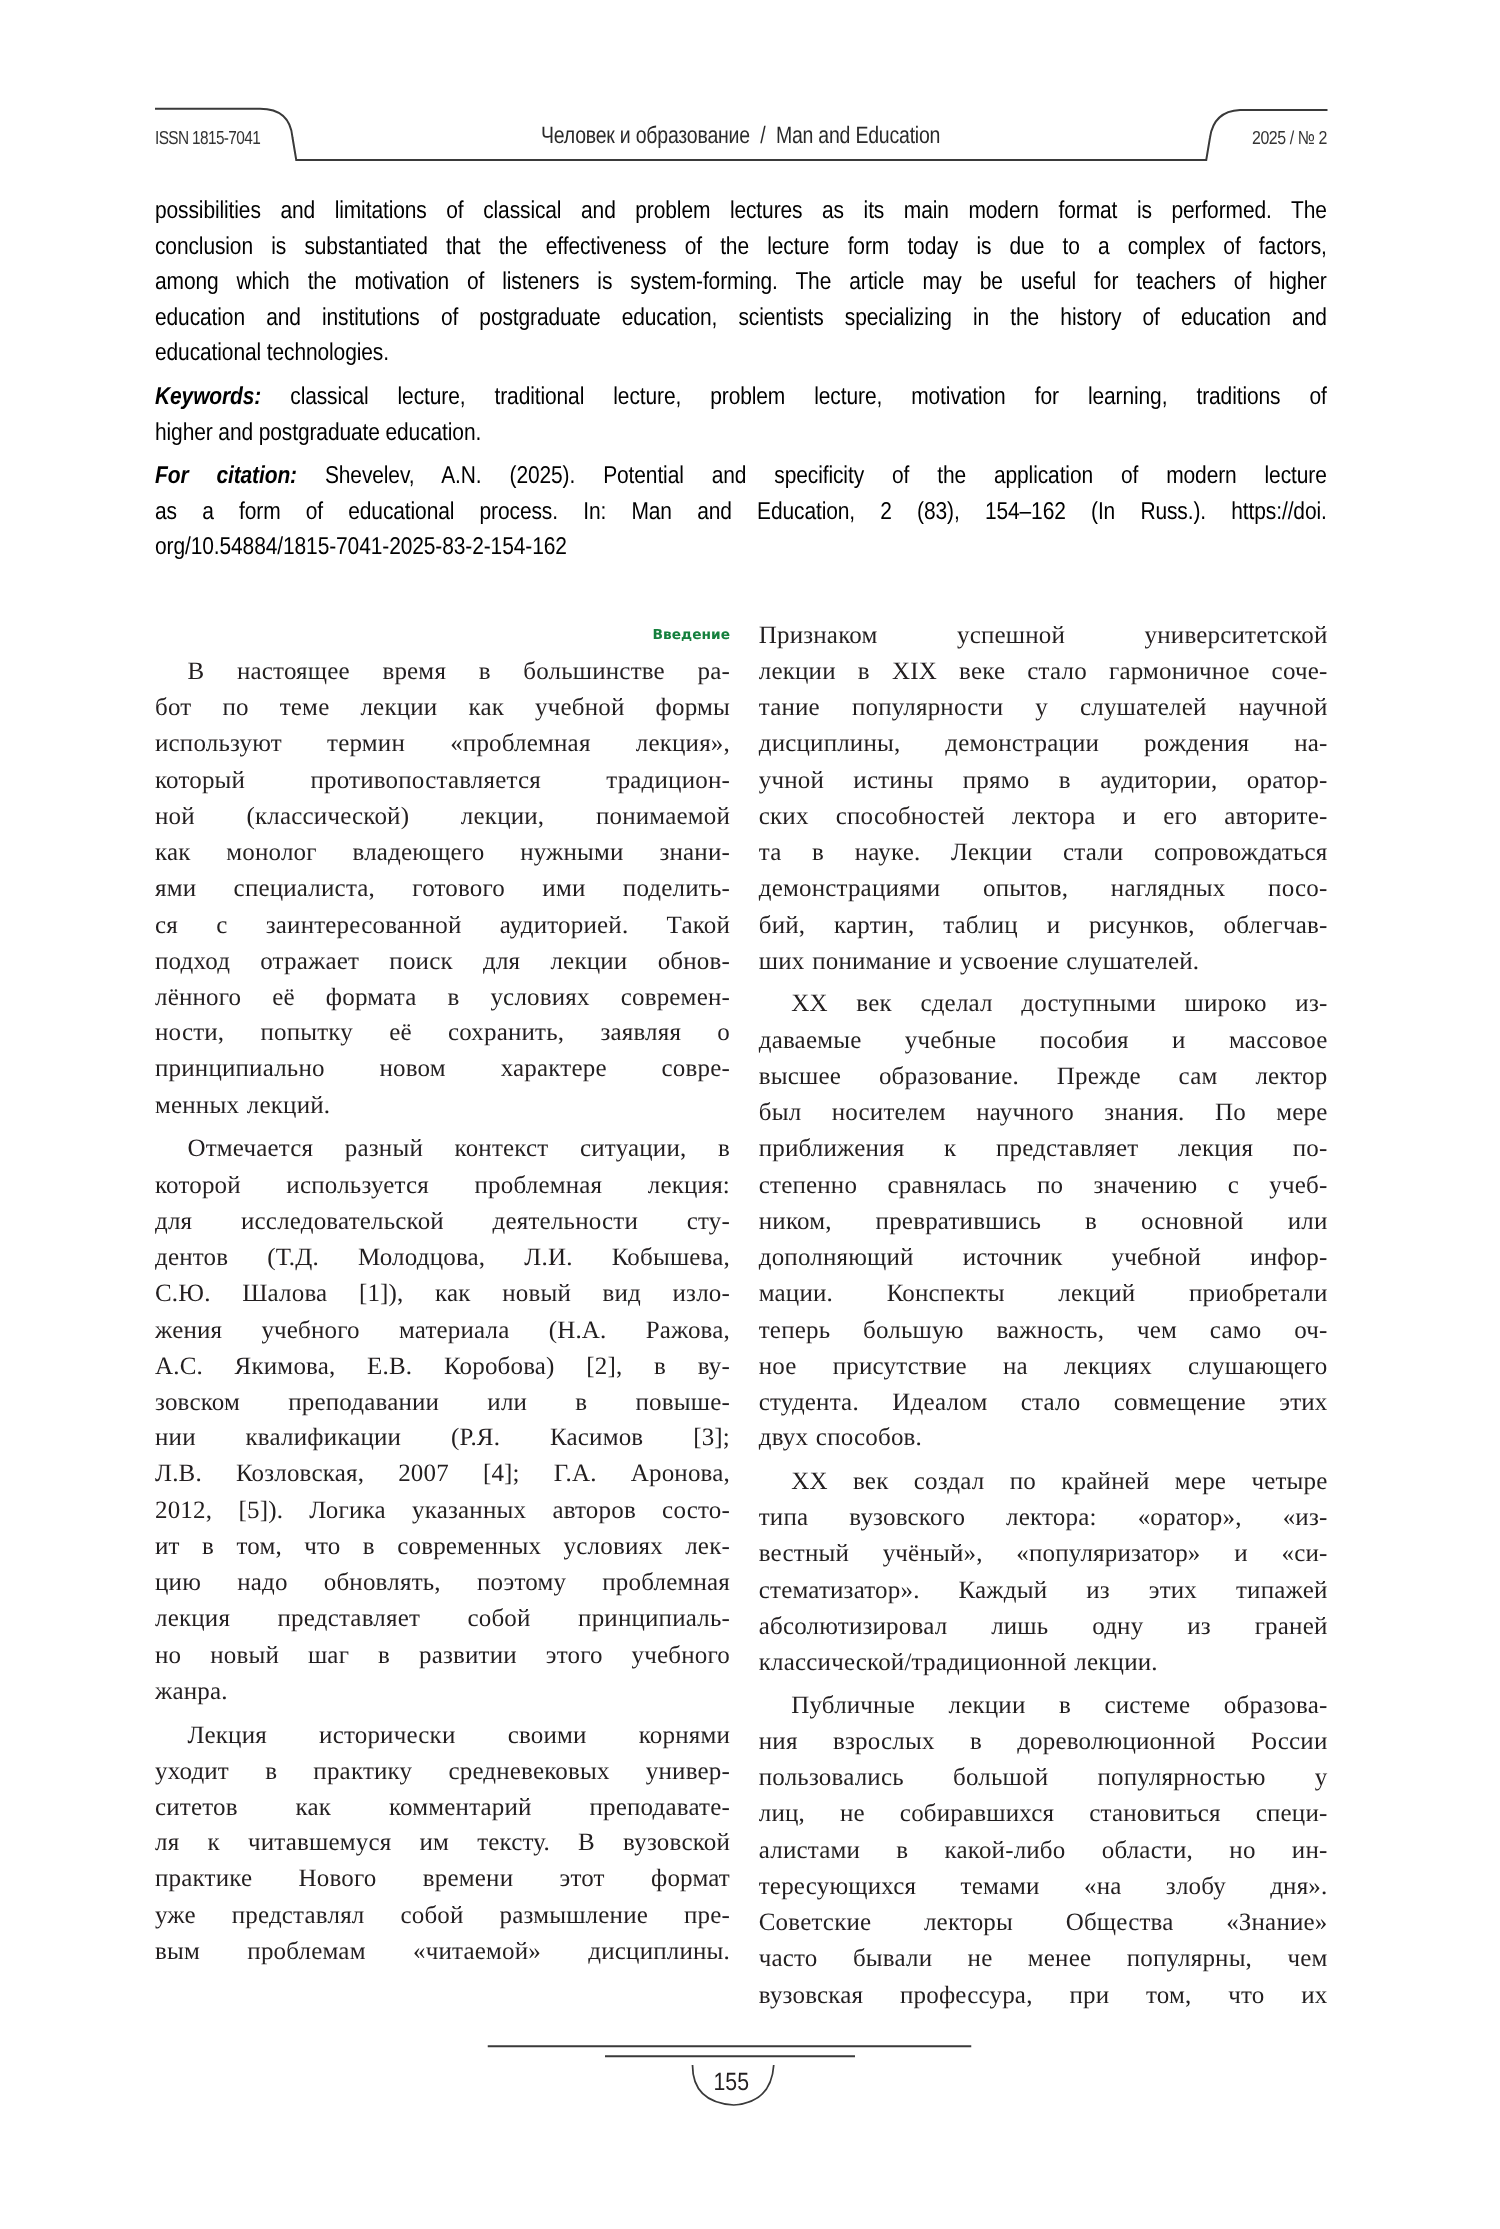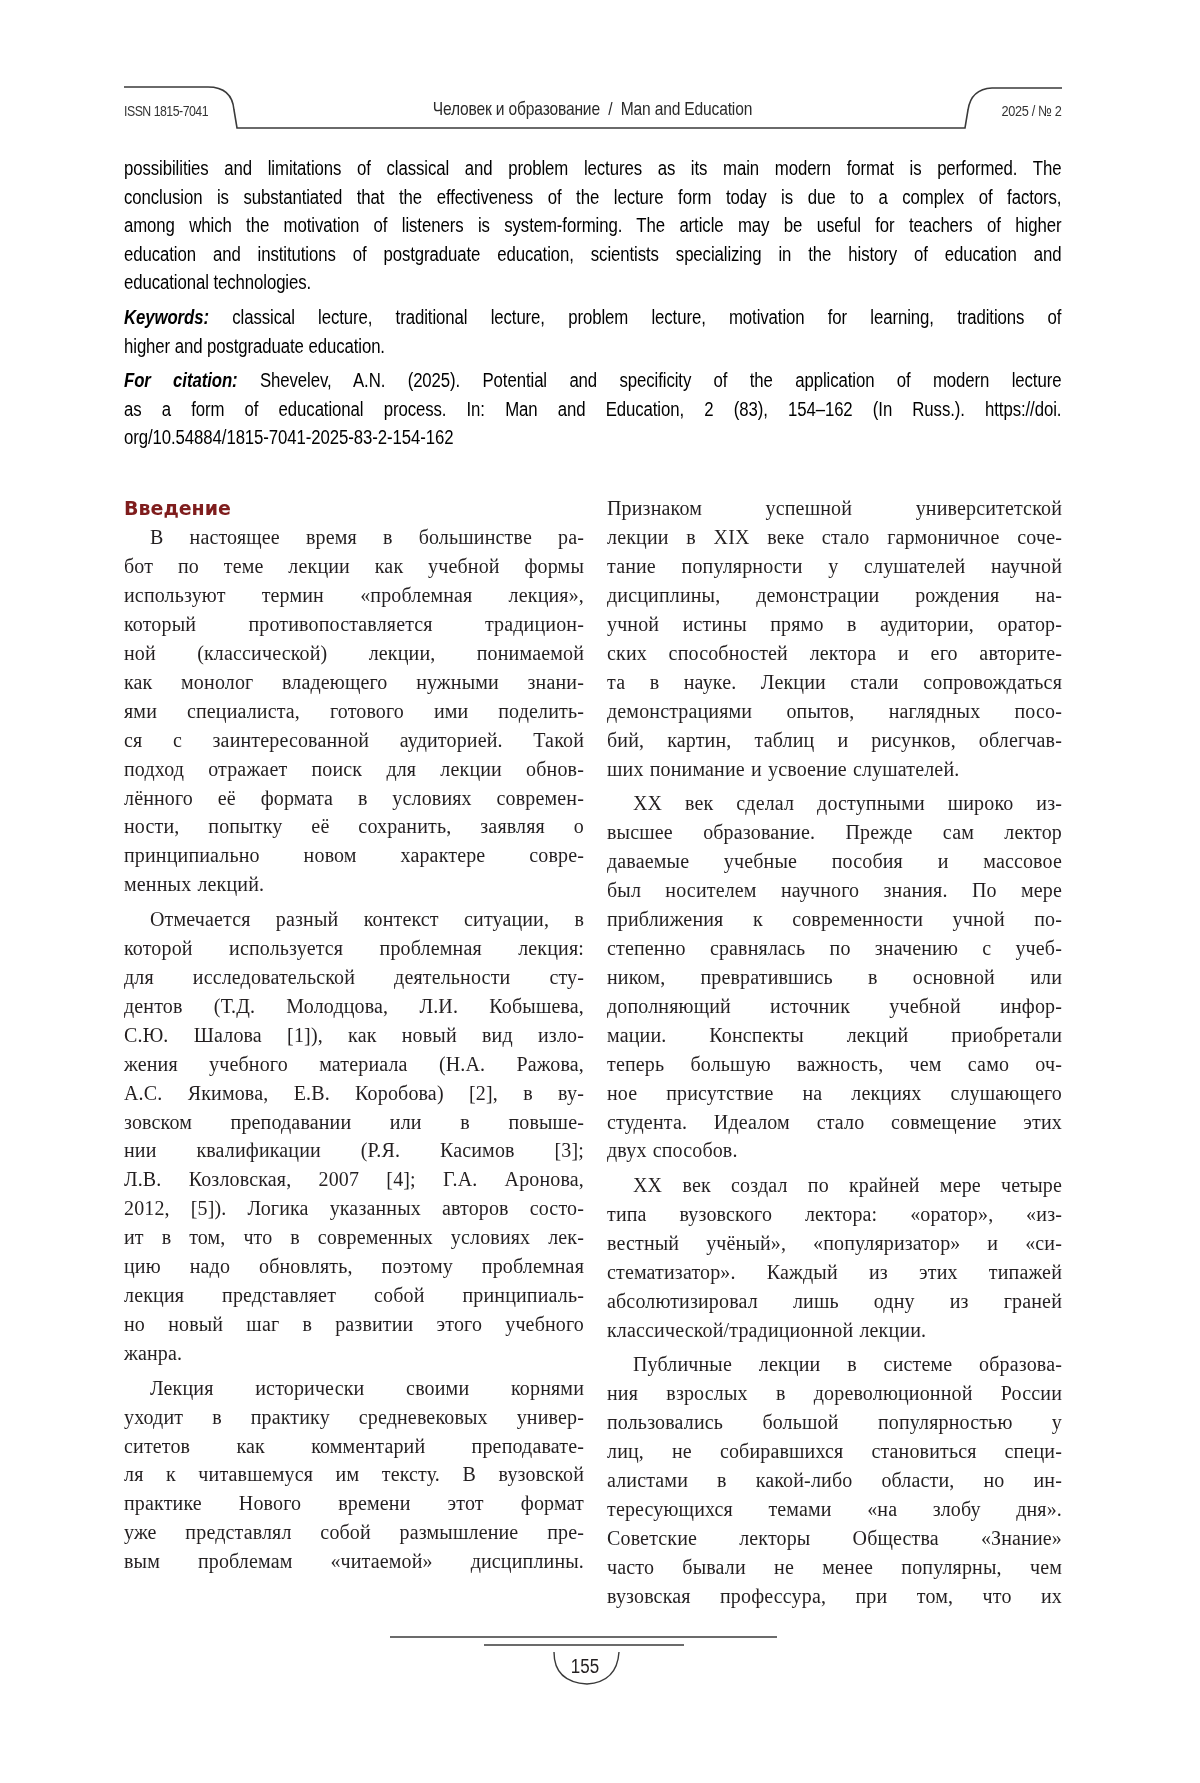--- a/index.html
+++ b/index.html
@@ -19,21 +19,21 @@
   .abs-kw { margin-top: 6px; }
   .abs-cite { margin-top: 6px; }
   .lbl { font-weight: bold; font-style: italic; }
 
   
   .col { position: absolute; top: 494px; width: 460px; font-family: "DejaVu Serif", "Liberation Serif", serif; color: #231f20; }
   .col-left { left: 124px; }
   .col-right { left: 607px; width: 455px; }
   .col p { margin: 0 0 5.5px 0; font-size: 20px; line-height: 28.95px; text-align: justify; text-indent: 26px; hyphens: manual; font-family: "Liberation Serif", serif; letter-spacing: 0.15px; word-spacing: 1px; }
   .col p.noindent { text-indent: 0; }
-  .section-heading { margin: 0 0 0 0; font-family: "DejaVu Sans", "Liberation Sans", sans-serif; font-weight: bold; font-size: 19px; line-height: 28.95px; text-align: left; color: #7f1d1d; }
+  .section-heading { margin: 0 0 0 0; font-family: "DejaVu Sans", "Liberation Sans", sans-serif; font-weight: bold; font-size: 11px; line-height: 28.95px; text-align: right; color: #15803d; }
   .line { display: block; text-align: justify; text-align-last: justify; }
   .line.last { text-align-last: left; }
   .line.ind { text-indent: 26px; }
 
   
   .footer { position: absolute; left: 390px; top: 1630px; width: 390px; height: 70px; }
   .footer svg { position: absolute; left: 0; top: 0; }
   .page-num { position: absolute; left: 0; width: 100%; top: 25px; text-align: center; font-family: "Liberation Sans", sans-serif; font-size: 20px; color: #231f20; transform: scaleX(0.85); transform-origin: center; }
 </style>
 </head>
@@ -123,24 +123,24 @@
       <span class="line">дисциплины, демонстрации рождения на-</span>
       <span class="line">учной истины прямо в аудитории, оратор-</span>
       <span class="line">ских способностей лектора и его авторите-</span>
       <span class="line">та в науке. Лекции стали сопровождаться</span>
       <span class="line">демонстрациями опытов, наглядных посо-</span>
       <span class="line">бий, картин, таблиц и рисунков, облегчав-</span>
       <span class="line last">ших понимание и усвоение слушателей.</span>
     </p>
     <p class="noindent">
       <span class="line ind">XX век сделал доступными широко из-</span>
+      <span class="line">даваемые учебные пособия и массовое</span>
       <span class="line">высшее образование. Прежде сам лектор</span>
-      <span class="line">даваемые учебные пособия и массовое</span>
       <span class="line">был носителем научного знания. По мере</span>
-      <span class="line">приближения к современности учной по-</span>
+      <span class="line">приближения к представляет лекция по-</span>
       <span class="line">степенно сравнялась по значению с учеб-</span>
       <span class="line">ником, превратившись в основной или</span>
       <span class="line">дополняющий источник учебной инфор-</span>
       <span class="line">мации. Конспекты лекций приобретали</span>
       <span class="line">теперь большую важность, чем само оч-</span>
       <span class="line">ное присутствие на лекциях слушающего</span>
       <span class="line">студента. Идеалом стало совмещение этих</span>
       <span class="line last">двух способов.</span>
     </p>
     <p class="noindent">

